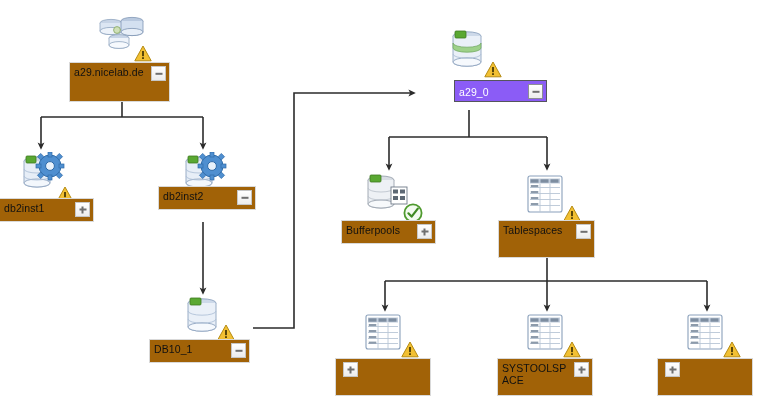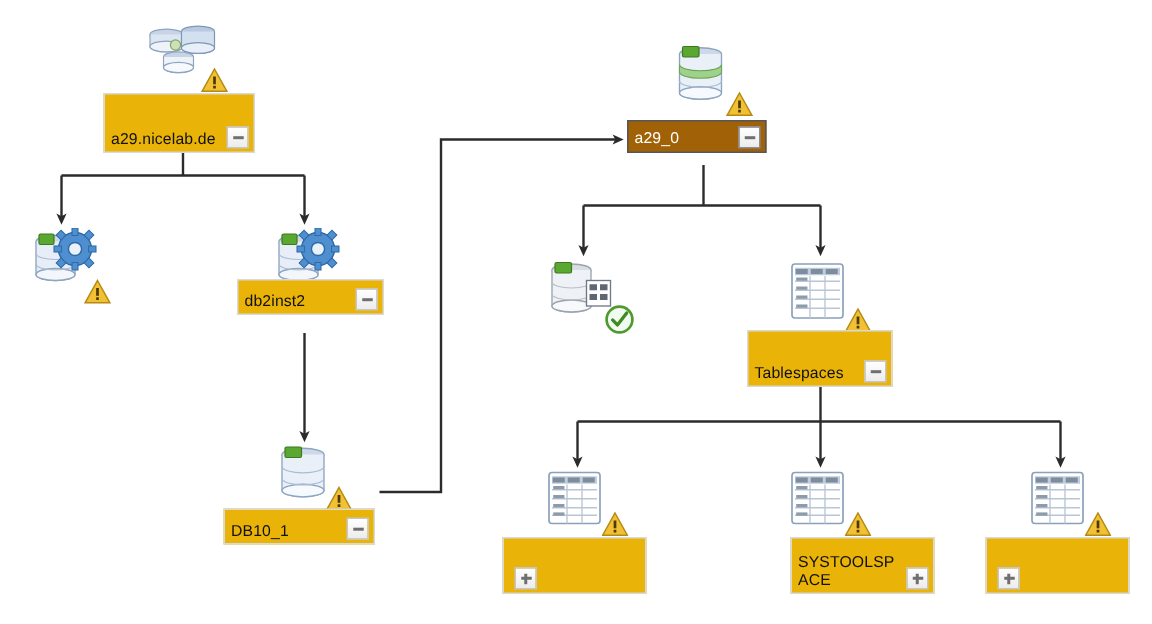--- a/index.html
+++ b/index.html
@@ -15,41 +15,42 @@
 
   .node{position:absolute;}
 
   
   .icon-wrap{position:relative;width:56px;height:48px;margin:0 auto;}
   .badge{position:absolute;width:18px;height:17px;right:-6px;bottom:-1px;}
 
   
   .lbl{
     position:absolute;
-    background:#eab308;
+    background:#a16207;
     border:1px solid #d9d9d9;
     box-sizing:border-box;
     display:flex;
-    align-items:flex-end;
+    align-items:flex-start;
     justify-content:space-between;
     padding:2px 3px 2px 4px;
     font-size:10.5px;
     line-height:12px;
     color:#111;
     letter-spacing:.1px;
   }
   .lbl .txt{
     display:block;
     word-break:break-all;
     padding-top:1px;
   }
   .lbl.sel{
-    background:#a16207;
+    background:#8b5cf6;
     border:1px solid #55555d;
     color:#ffffff;
+    margin-left:36px;
   }
   
   .exp{
     flex:0 0 auto;
     width:13px;height:13px;
     border:1px solid #c6c6c6;
     background:linear-gradient(#ffffff,#ececec);
     position:relative;
     margin-left:3px;
     margin-top:1px;
@@ -164,20 +165,24 @@
         </g>
       </svg>
       <span class="badge" style="right:-5px;bottom:-5px;">
         <svg width="18" height="17" viewBox="0 0 18 17">
           <path d="M9,1 L17.2,15.8 L0.8,15.8 Z" fill="#f2c033" stroke="#b48a13" stroke-width="1"></path>
           <rect x="8.1" y="6" width="1.8" height="5.2" fill="#4a3a05"></rect>
           <rect x="8.1" y="12.2" width="1.8" height="1.8" fill="#4a3a05"></rect>
         </svg>
       </span>
     </div>
+    <div class="lbl" style="left:-14px;top:46px;width:95px;height:24px;">
+      <span class="txt">db2inst1</span>
+      <span class="exp plus"></span>
+    </div>
   </div>
 
   <div class="node" style="left:175px;top:152px;">
     <div class="icon-wrap" style="width:56px;height:46px;">
       <svg width="56" height="46" viewBox="0 0 56 46">
         <ellipse cx="24" cy="9" rx="13" ry="4" fill="#cdd9e9" stroke="#8fa4bf" stroke-width=".9"></ellipse>
         <path d="M11,9 v22 a13,4 0 0 0 26,0 v-22" fill="#e7eef7" stroke="#8fa4bf" stroke-width=".9"></path>
         <ellipse cx="24" cy="31" rx="13" ry="4" fill="#f3f7fc" stroke="#8fa4bf" stroke-width=".9"></ellipse>
         <path d="M11,17 a13,4 0 0 0 26,0" fill="none" stroke="#a9bcd4" stroke-width=".8"></path>
         <path d="M11,24 a13,4 0 0 0 26,0" fill="none" stroke="#a9bcd4" stroke-width=".8"></path>
@@ -276,20 +281,24 @@
           <rect x="39" y="24" width="5" height="4" fill="#5d6874"></rect>
         </g>
       </svg>
       <span class="badge" style="right:-6px;bottom:-5px;width:20px;height:20px;">
         <svg width="20" height="20" viewBox="0 0 20 20">
           <circle cx="10" cy="10" r="8.6" fill="#f2fbef" stroke="#4f9a2e" stroke-width="1.8"></circle>
           <path d="M5.4,10.3 L8.6,13.6 L14.8,5.6" fill="none" stroke="#3f8a22" stroke-width="2.2" stroke-linecap="round" stroke-linejoin="round"></path>
         </svg>
       </span>
     </div>
+    <div class="lbl" style="left:-20px;top:48px;width:95px;height:24px;">
+      <span class="txt">Bufferpools</span>
+      <span class="exp plus"></span>
+    </div>
   </div>
 
   <div class="node" style="left:519px;top:172px;">
     <div class="icon-wrap" style="width:56px;height:46px;">
       <svg width="56" height="46" viewBox="0 0 56 46">
         <rect x="9" y="4" width="34" height="36" rx="2" fill="#ffffff" stroke="#8aa0bb" stroke-width="1.1"></rect>
         <rect x="11" y="6.5" width="30" height="5" fill="#c2cddc"></rect>
         <g fill="#7d8da0">
           <rect x="11.5" y="7.3" width="8" height="3.4"></rect>
           <rect x="21.5" y="7.3" width="8" height="3.4"></rect>
@@ -388,21 +397,21 @@
         </g>
       </svg>
       <span class="badge" style="right:-6px;bottom:-2px;">
         <svg width="18" height="17" viewBox="0 0 18 17">
           <path d="M9,1 L17.2,15.8 L0.8,15.8 Z" fill="#f2c033" stroke="#b48a13" stroke-width="1"></path>
           <rect x="8.1" y="6" width="1.8" height="5.2" fill="#4a3a05"></rect>
           <rect x="8.1" y="12.2" width="1.8" height="1.8" fill="#4a3a05"></rect>
         </svg>
       </span>
     </div>
-    <div class="lbl" style="left:-22px;top:46px;width:96px;height:38px;margin-left:30px;">
+    <div class="lbl" style="left:-22px;top:46px;width:96px;height:38px;">
       <span class="txt">SYSTOOLSPACE</span>
       <span class="exp plus"></span>
     </div>
   </div>
 
   <div class="node" style="left:679px;top:312px;">
     <div class="icon-wrap" style="width:56px;height:44px;">
       <svg width="56" height="44" viewBox="0 0 56 44">
         <rect x="9" y="3" width="34" height="34" rx="2" fill="#ffffff" stroke="#8aa0bb" stroke-width="1.1"></rect>
         <rect x="11" y="5.5" width="30" height="5" fill="#c2cddc"></rect>

